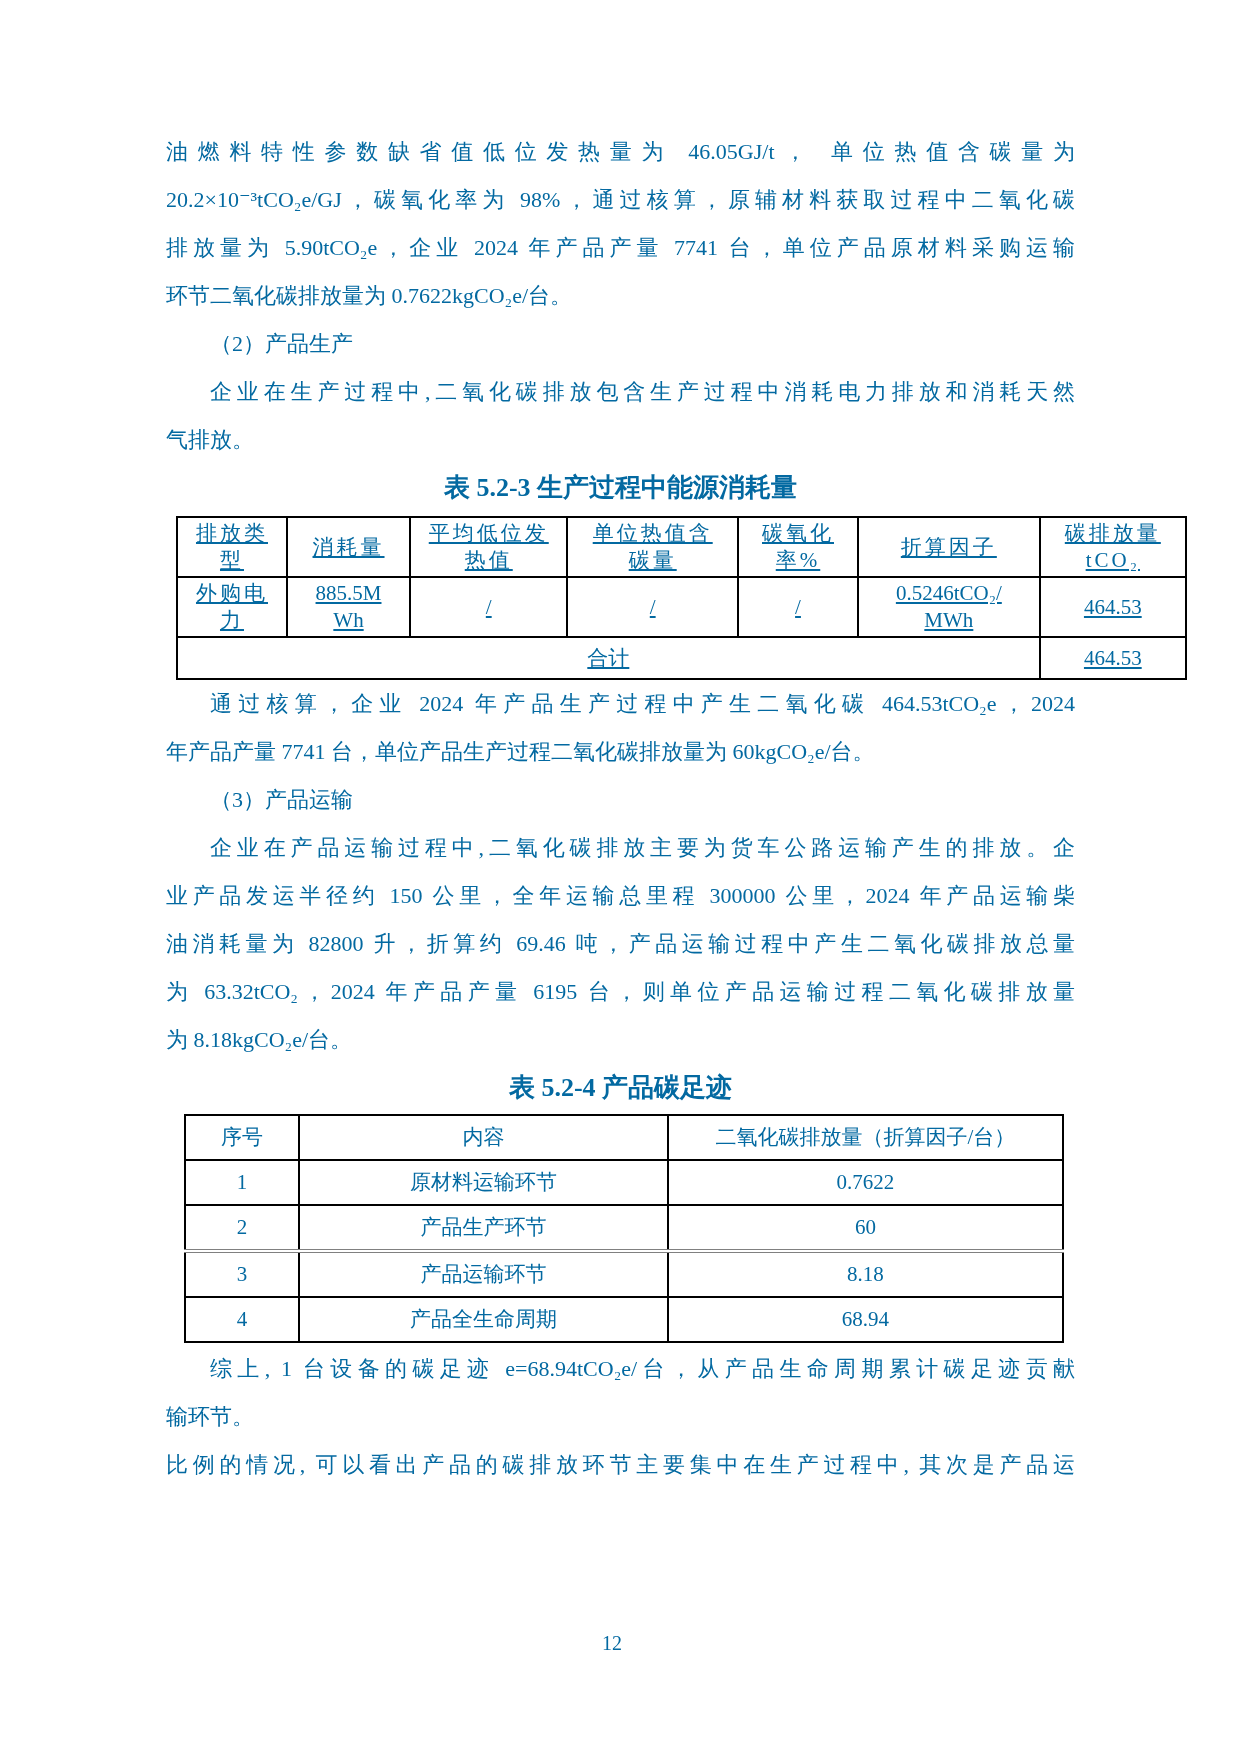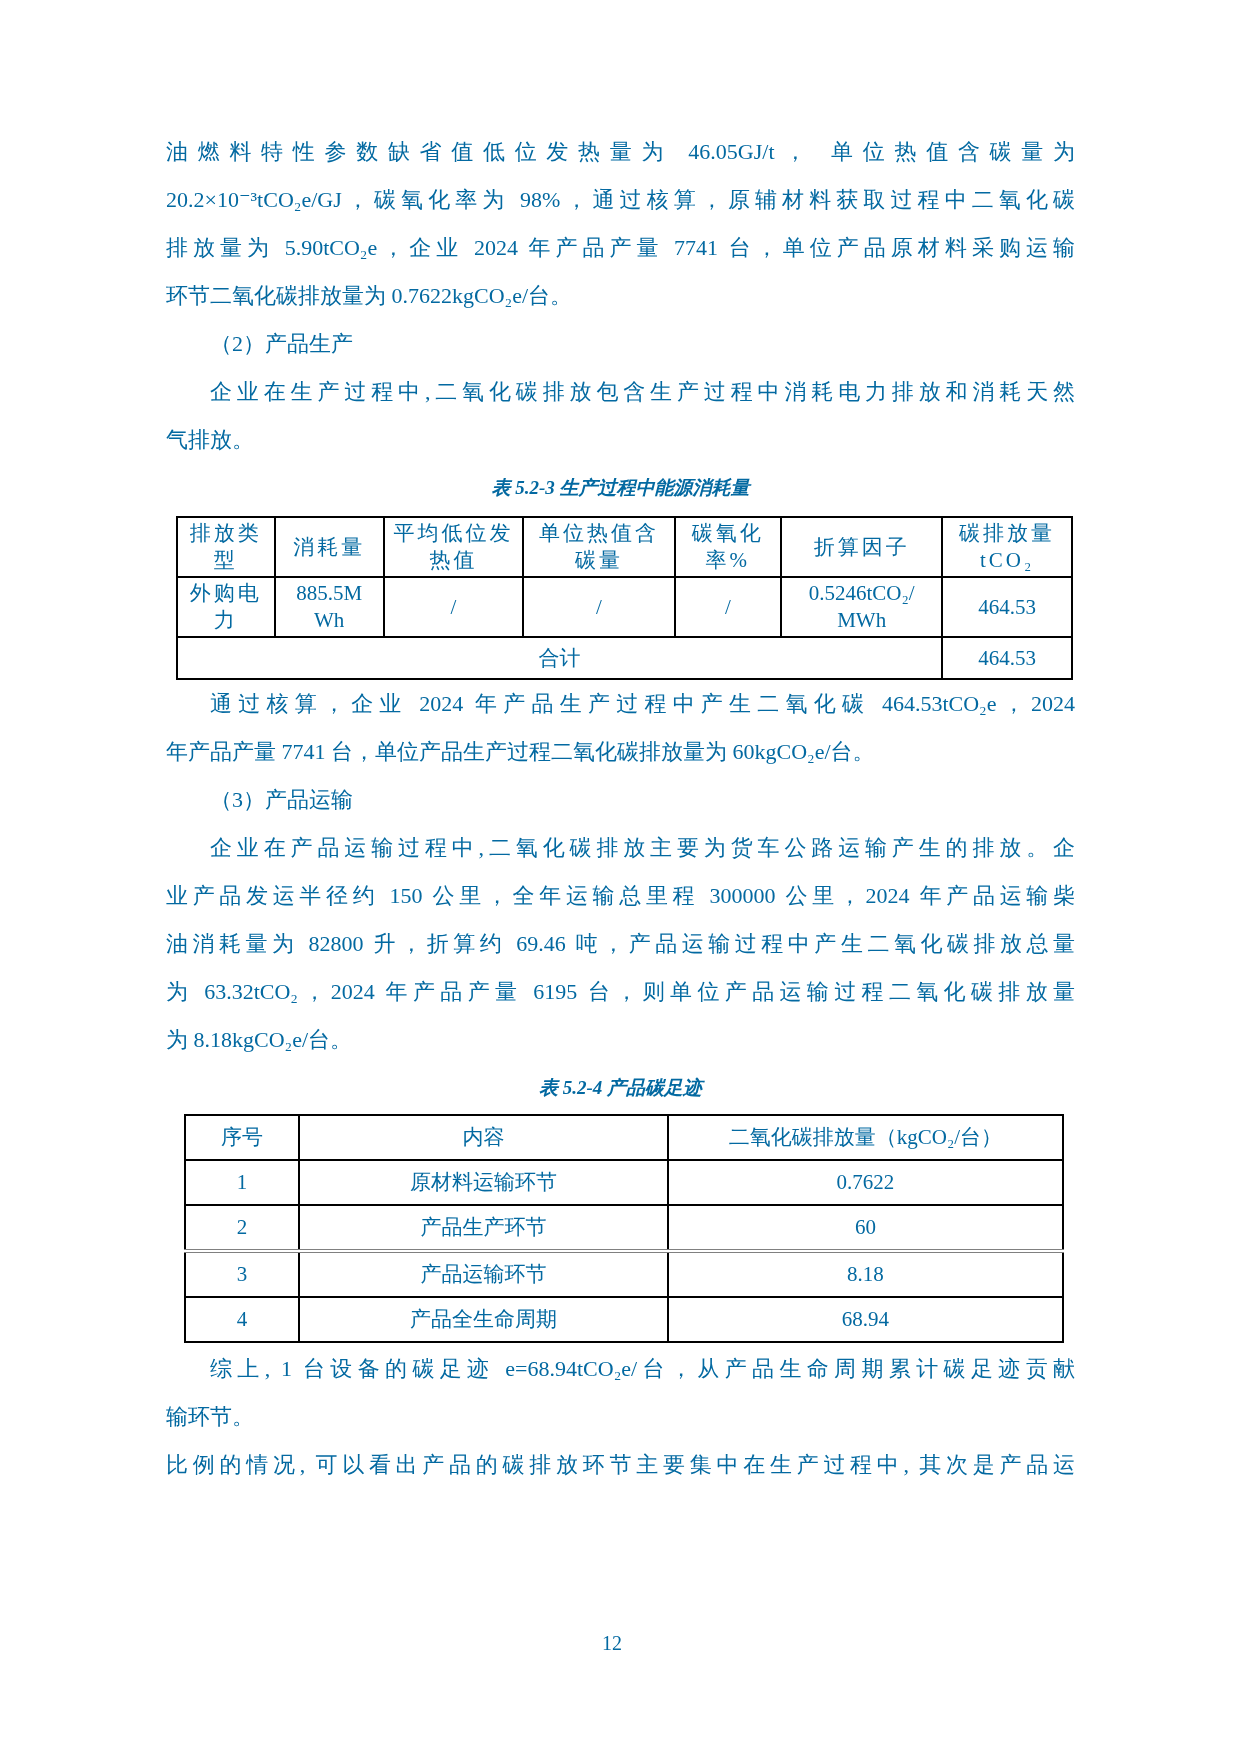--- a/index.html
+++ b/index.html
@@ -12,32 +12,32 @@
   }
   .content{position:absolute;left:166px;top:128px;width:909px;}
   .line{
     font-size:22px;line-height:48px;
     text-align:justify;text-align-last:justify;
     white-space:normal;
   }
   .pl{text-align-last:left;}
   .ind{text-indent:2em;}
   .tbl-title{
-    font-size:19px;line-height:48px;font-weight:bold;
-    text-align:center;text-align-last:center;font-style:italic;
+    font-size:26px;line-height:48px;font-weight:bold;
+    text-align:center;text-align-last:center;
   }
   table{border-collapse:collapse;table-layout:fixed;}
   td{
     border:2px solid #000;
     text-align:center;vertical-align:middle;
     font-size:21px;line-height:27px;
     padding:1px 2px;overflow:hidden;
   }
   .ml{white-space:pre-line;}
-  .t3{width:897px;margin:4px 16px 0 10px;}
+  .t3{width:1011px;margin:4px 16px 0 10px;text-decoration:underline;}
   .t3 tr.h td{height:56px;}
   .t3 tr.d td{height:56px;}
   .t3 tr.t td{height:38px;}
   .sp{letter-spacing:3px;}
   .t4{width:880px;margin:2px 0 2px 18px;}
   .t4 td{height:41px;}
   .t4 tr.thick td{border-top:4px double #808080;}
   .pageno{
     position:absolute;left:0;right:16px;bottom:100px;
     text-align:center;font-size:20px;line-height:24px;
@@ -129,21 +129,21 @@
     <table class="t4">
       <colgroup>
         <col style="width:13%">
           <col style="width:42%">
           <col style="width:45%">
       </colgroup>
       <tbody>
           <tr>
         <td>序号</td>
         <td>内容</td>
-        <td>二氧化碳排放量（kgCO₂/台）</td>
+        <td>二氧化碳排放量（折算因子/台）</td>
       </tr>
       <tr>
         <td>1</td>
         <td>原材料运输环节</td>
         <td>0.7622</td>
       </tr>
       <tr>
         <td>2</td>
         <td>产品生产环节</td>
         <td>60</td>

